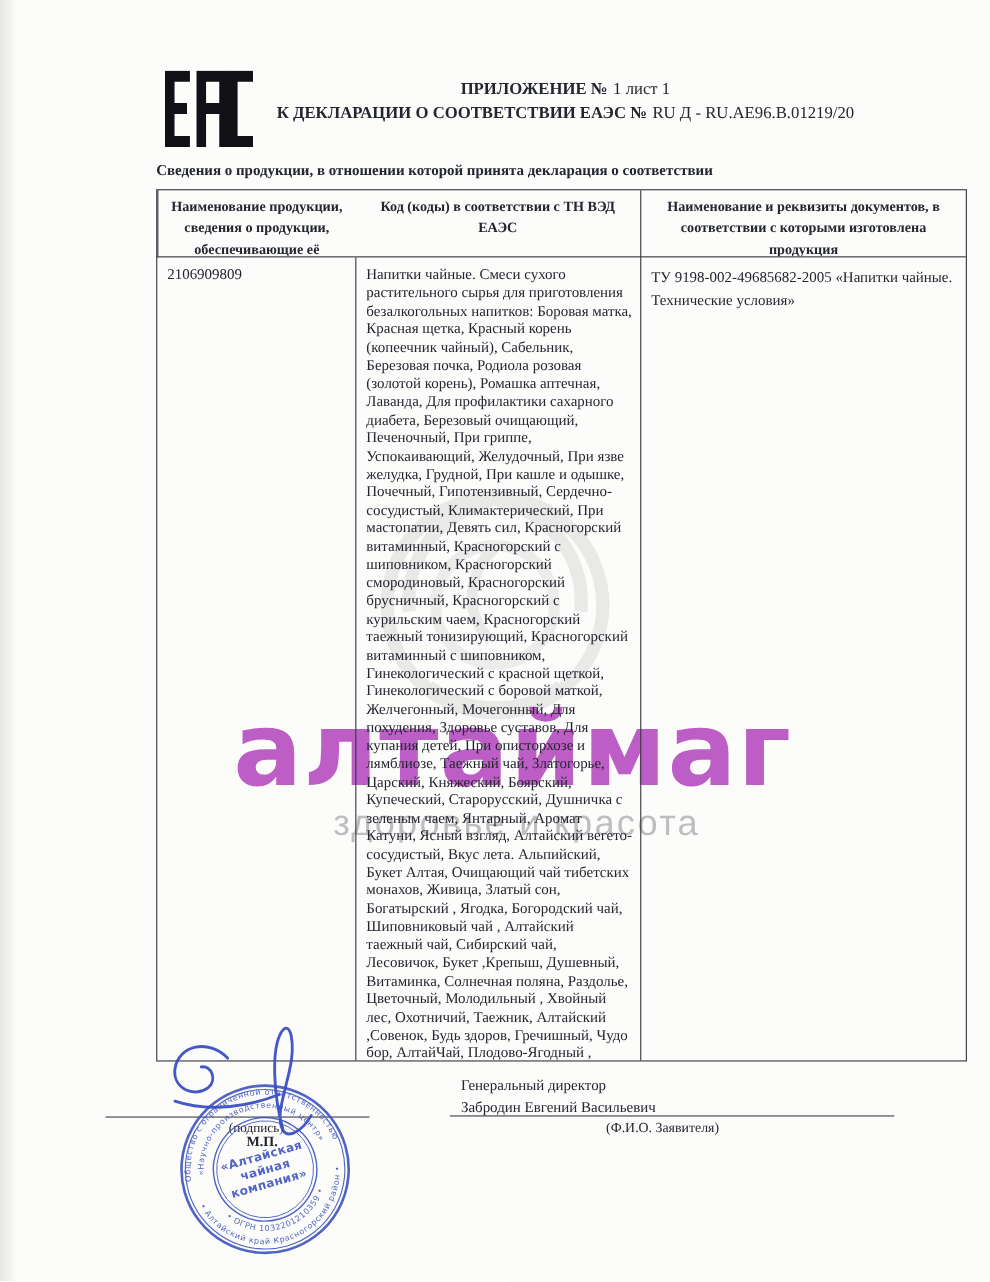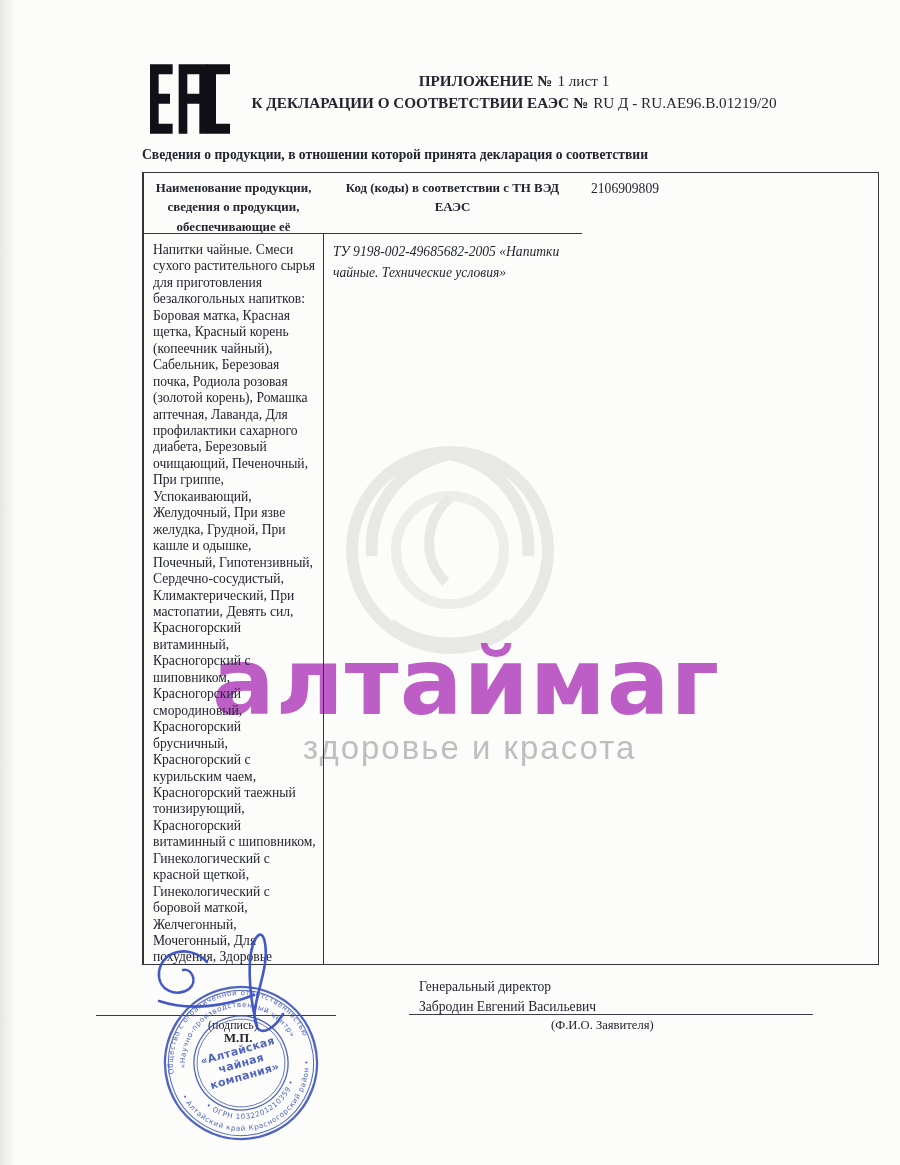--- a/index.html
+++ b/index.html
@@ -23,21 +23,21 @@
   .tbl{position:absolute;left:142px;top:172px;width:735px;height:791px;display:grid;
         grid-template-columns:180px 259px 296px;grid-template-rows:61px 1fr;
         border:1.6px solid #33353b;z-index:1;background:transparent;}
   .cell{border-left:1.4px solid #33353b;padding:4px 9px;box-sizing:border-box;overflow:hidden;}
   .cell.c1{border-left:none;}
   .th{border-bottom:1.4px solid #33353b;font-weight:bold;font-size:12.9px;
         text-align:center;line-height:1.5;padding-top:6px;}
   .td{font-size:13.6px;text-align:left;}
   .td.code{padding-top:8px;}
   .td.product{line-height:16.45px;padding-top:8px;padding-right:7px;}
-  .td.docs{line-height:20.5px;padding-top:8px;font-style:italic;}
+  .td.docs{line-height:20.5px;padding-top:8px;}
 
   
   .wm{position:absolute;z-index:0;}
   .wm-brand{left:212px;top:628px;font-family:"DejaVu Sans",sans-serif;font-weight:bold;
         font-size:93px;color:#a21caf;opacity:.7;letter-spacing:1px;white-space:nowrap;}
   .wm-tagline{left:303px;top:729px;font-family:Liberation Sans, sans-serif;font-size:33px;
         color:#b4b4b4;opacity:.85;letter-spacing:2px;white-space:nowrap;}
   .wm-flower{left:338px;top:438px;}
 
   
@@ -86,20 +86,21 @@
 
   <div class="hdr">
     <div class="h2"><span class="b">ПРИЛОЖЕНИЕ №</span><span class="v">1 лист 1</span></div>
     <div class="h3"><span class="b">К ДЕКЛАРАЦИИ О СООТВЕТСТВИИ ЕАЭС №</span><span class="v">RU Д - RU.АЕ96.В.01219/20</span></div>
   </div>
   <div class="subtitle">Сведения о продукции, в отношении которой принята декларация о соответствии</div>
 
   <div class="tbl">
     <div class="cell th">Наименование продукции, сведения о продукции, обеспечивающие её идентификацию</div>
     <div class="cell th c1">Код (коды) в соответствии с ТН ВЭД ЕАЭС</div>
+    <div class="cell th">Наименование и реквизиты документов, в соответствии с которыми изготовлена продукция</div>
     <div class="cell td code c1">2106909809</div>
     <div class="cell td product">Напитки чайные. Смеси сухого растительного сырья для приготовления безалкогольных напитков: Боровая матка, Красная щетка, Красный корень (копеечник чайный), Сабельник, Березовая почка, Родиола розовая (золотой корень), Ромашка аптечная, Лаванда, Для профилактики сахарного диабета, Березовый очищающий, Печеночный, При гриппе, Успокаивающий, Желудочный, При язве желудка, Грудной, При кашле и одышке, Почечный, Гипотензивный, Сердечно-сосудистый, Климактерический, При мастопатии, Девять сил, Красногорский витаминный, Красногорский с шиповником, Красногорский смородиновый, Красногорский брусничный, Красногорский с курильским чаем, Красногорский таежный тонизирующий, Красногорский витаминный с шиповником, Гинекологический с красной щеткой, Гинекологический с боровой маткой, Желчегонный, Мочегонный, Для похудения, Здоровье суставов, Для купания детей, При описторхозе и лямблиозе, Таежный чай, Златогорье, Царский, Княжеский, Боярский, Купеческий, Старорусский, Душничка с зеленым чаем, Янтарный, Аромат Катуни, Ясный взгляд, Алтайский вегето-сосудистый, Вкус лета. Альпийский, Букет Алтая, Очищающий чай тибетских монахов, Живица, Златый сон, Богатырский , Ягодка, Богородский чай, Шиповниковый чай , Алтайский таежный чай, Сибирский чай, Лесовичок, Букет ,Крепыш, Душевный, Витаминка, Солнечная поляна, Раздолье, Цветочный, Молодильный , Хвойный лес, Охотничий, Таежник, Алтайский ,Совенок, Будь здоров, Гречишный, Чудо бор, АлтайЧай, Плодово-Ягодный , Ягодный, АлтайЧиК, Алтай Сад, Медвежий чай, Здоровичок, Алтын, Добрый, Бодрый, Вкусный, Любимый чай, Алтайский клад, Посиделкин, Магия Алтая, Древний обычай.</div>
     <div class="cell td docs">ТУ 9198-002-49685682-2005 «Напитки чайные. Технические условия»</div>
   </div>
 
   <div class="foot f-dir">Генеральный директор</div>
   <div class="foot f-name">Забродин Евгений Васильевич</div>
   <div class="line line-left"></div>
   <div class="line line-right"></div>
   <div class="foot f-sign-cap">(подпись)</div>

